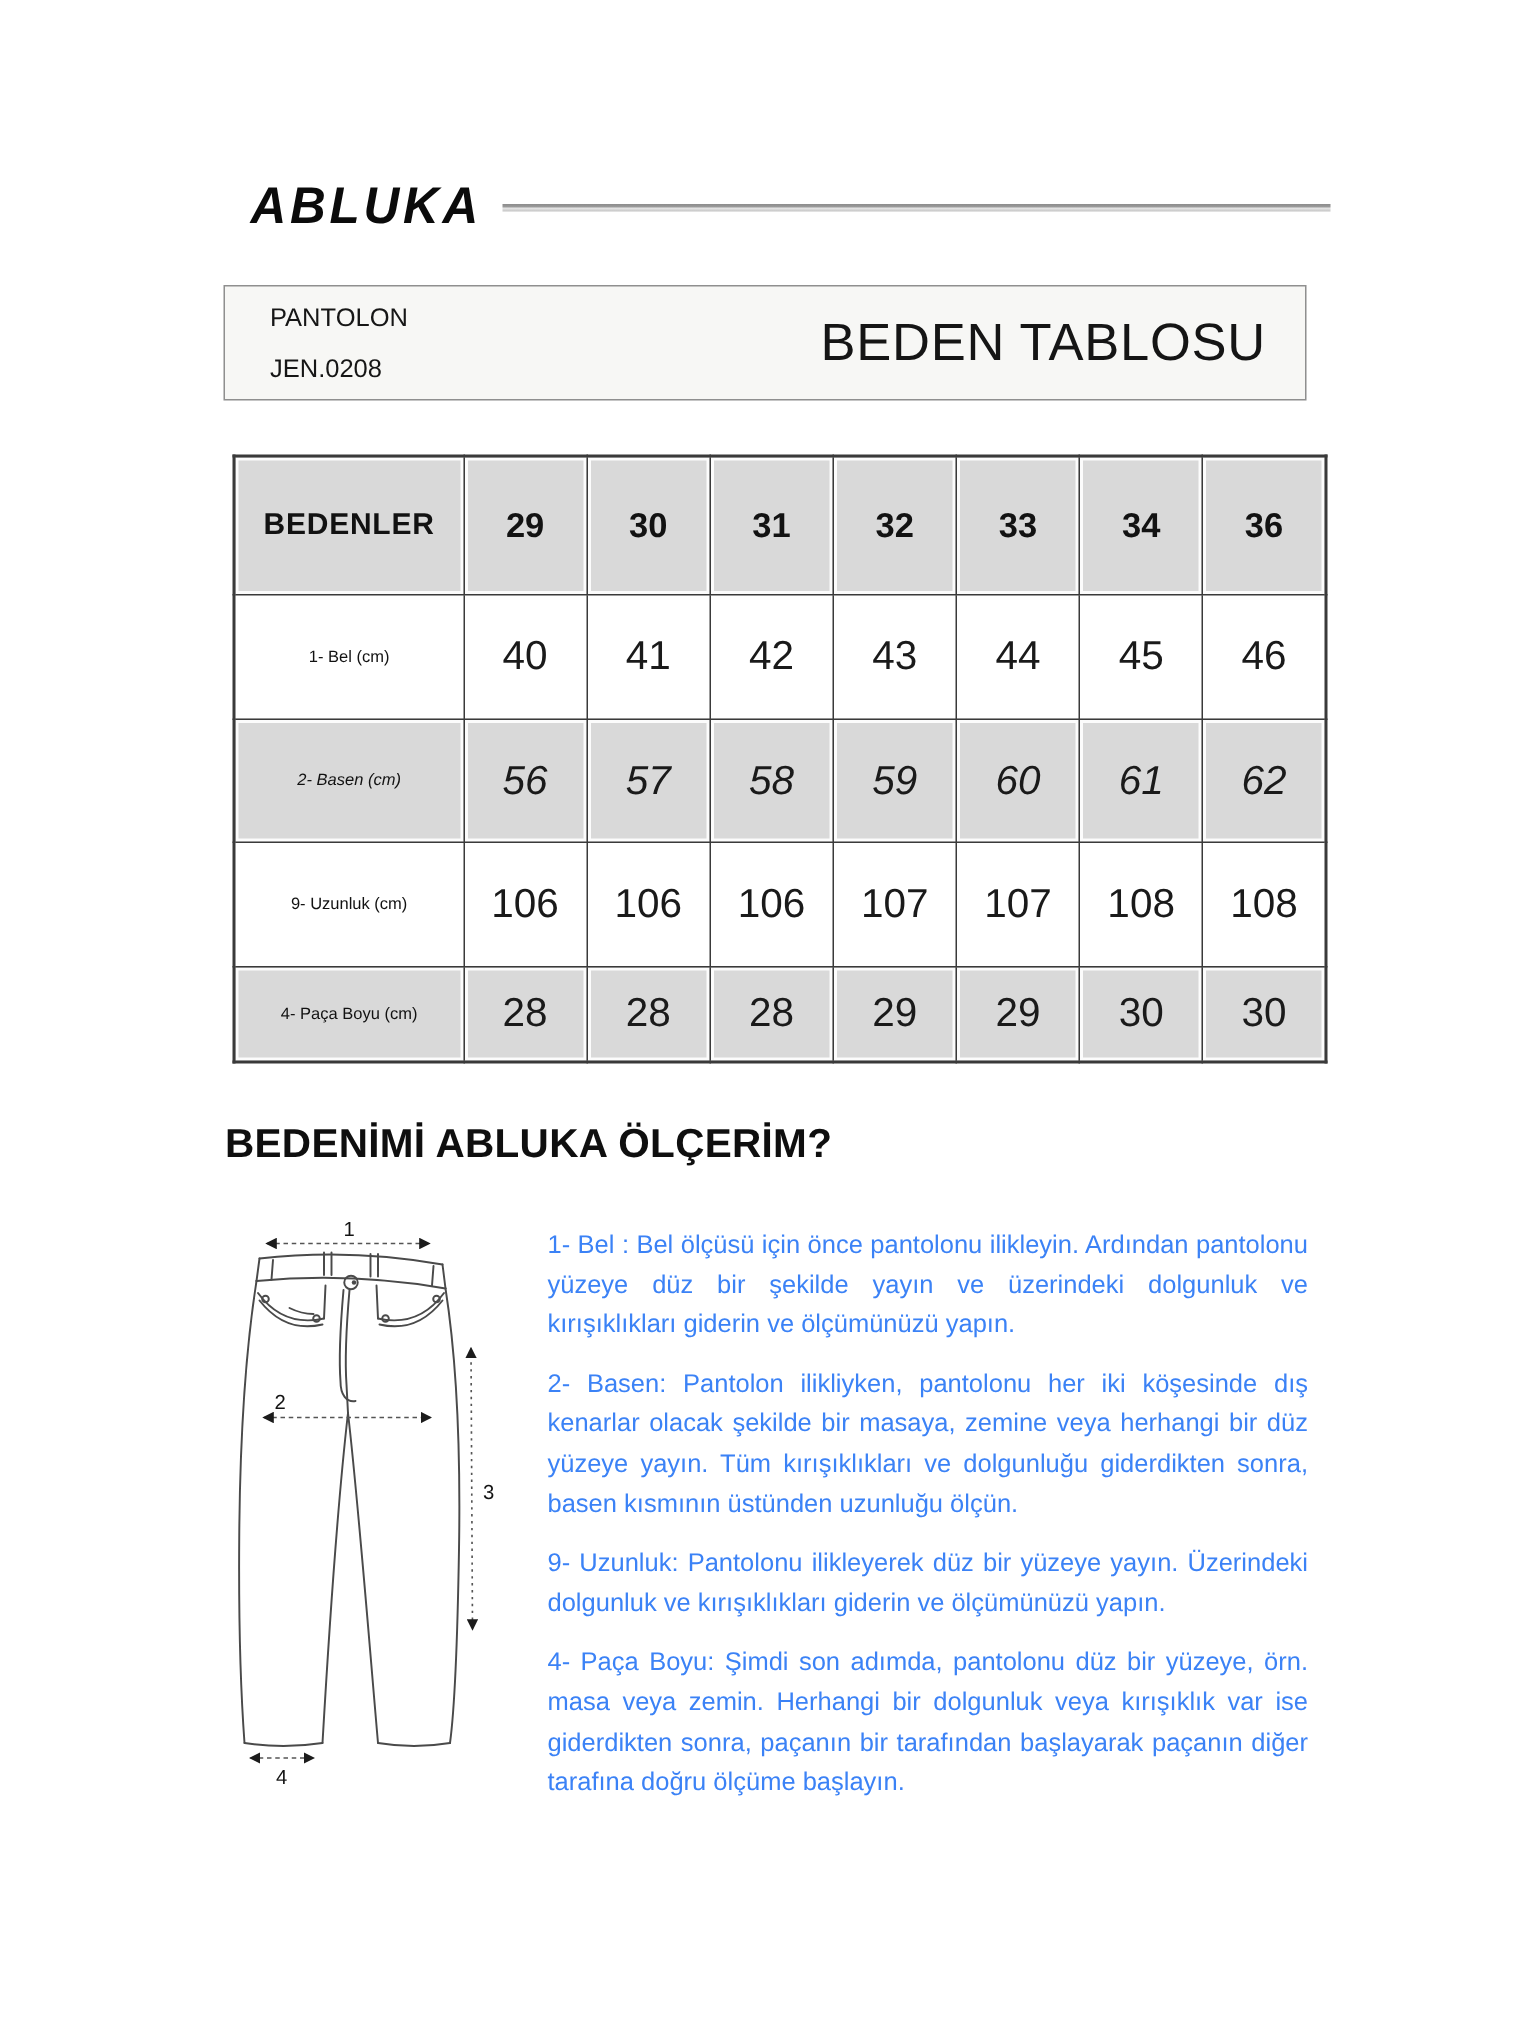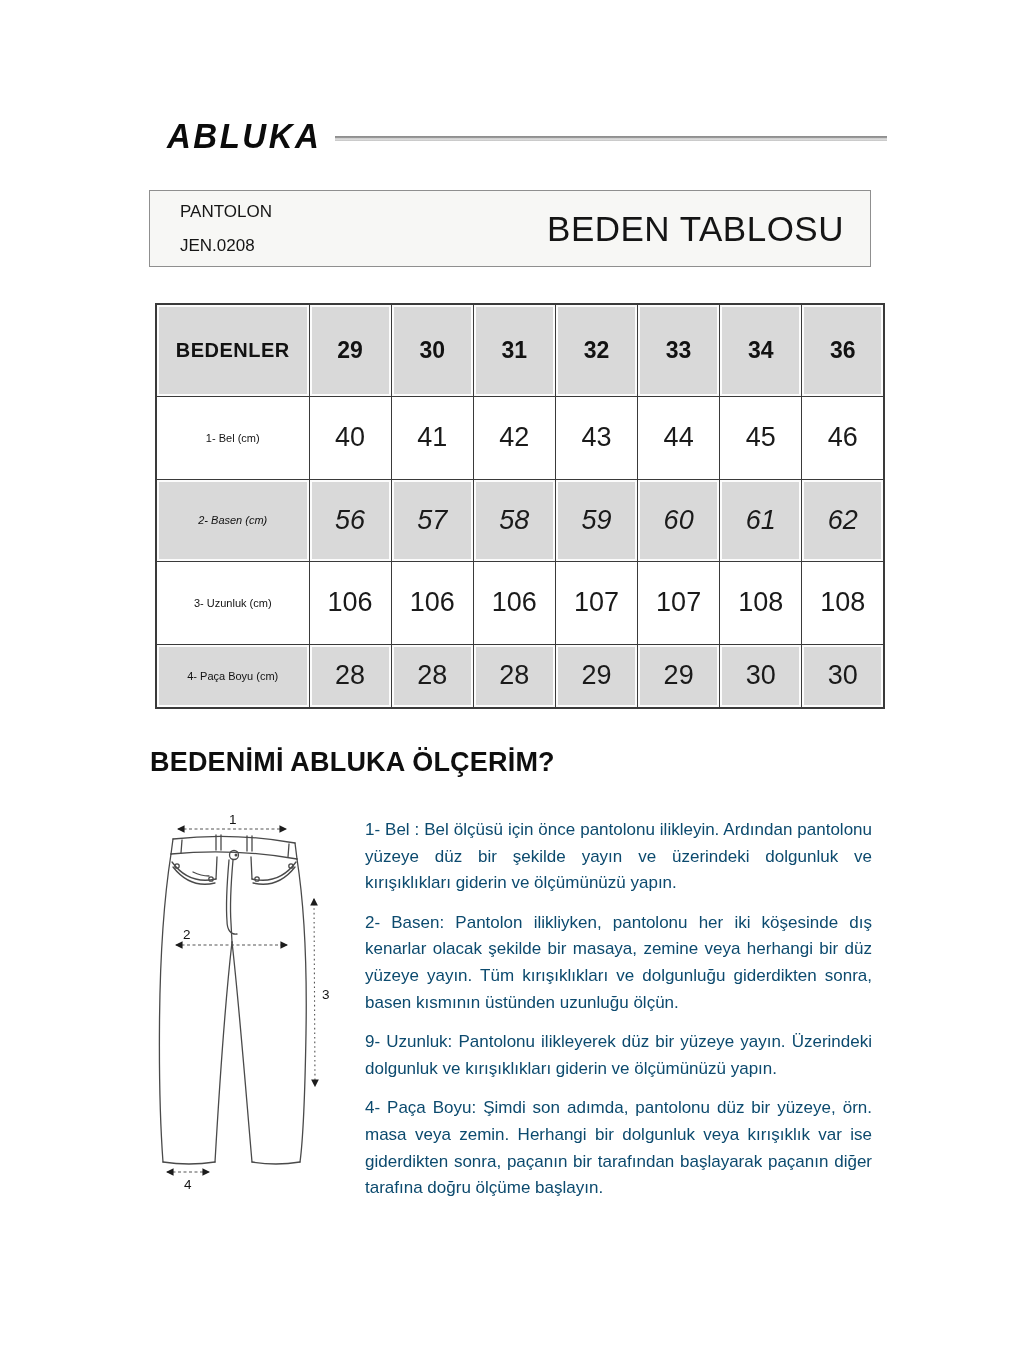--- a/index.html
+++ b/index.html
@@ -27,21 +27,21 @@
   .size-table tbody tr.r1{height:83px;} .size-table tbody tr.r2{height:82px;font-style:italic;}
   .size-table tbody tr.r3{height:83px;} .size-table tbody tr.r4{height:64px;}
   .head-label{font-size:20px;font-weight:bold;letter-spacing:0.5px;}
   .size-head{font-size:23px;font-weight:bold;}
   .row-label{font-size:11px;font-weight:400;padding:0 14px;}
   .val{font-size:27px;font-weight:400;color:#1a1a1a;}
   
   .measure-heading{position:absolute;left:150px;top:747px;margin:0;font-size:27px;font-weight:bold;letter-spacing:0.2px;color:#0f0f0f;}
   .pants-svg{position:absolute;left:95px;top:813px;}
   .measure-text{position:absolute;left:365px;top:817px;width:507px;}
-  .measure-text p{margin:0 0 13px 0;font-size:17px;line-height:26.6px;text-align:justify;color:#0c4a6e;}
+  .measure-text p{margin:0 0 13px 0;font-size:17px;line-height:26.6px;text-align:justify;color:#3b82f6;}
   .measure-text p:last-child{margin-bottom:0;}
 </style>
 </head>
 <body>
 
 <div class="page">
 
   <header class="brand-row">
     <div class="logo">ABLUKA</div>
     <div class="logo-rule"></div>
@@ -93,21 +93,21 @@
         <td class="gray row-label">2- Basen (cm)</td>
         <td class="gray val">56</td>
         <td class="gray val">57</td>
         <td class="gray val">58</td>
         <td class="gray val">59</td>
         <td class="gray val">60</td>
         <td class="gray val">61</td>
         <td class="gray val">62</td>
       </tr>
       <tr class="r3">
-        <td class="row-label">3- Uzunluk (cm)</td>
+        <td class="row-label">9- Uzunluk (cm)</td>
         <td class="val">106</td>
         <td class="val">106</td>
         <td class="val">106</td>
         <td class="val">107</td>
         <td class="val">107</td>
         <td class="val">108</td>
         <td class="val">108</td>
       </tr>
       <tr class="r4">
         <td class="gray row-label">4- Paça Boyu (cm)</td>

